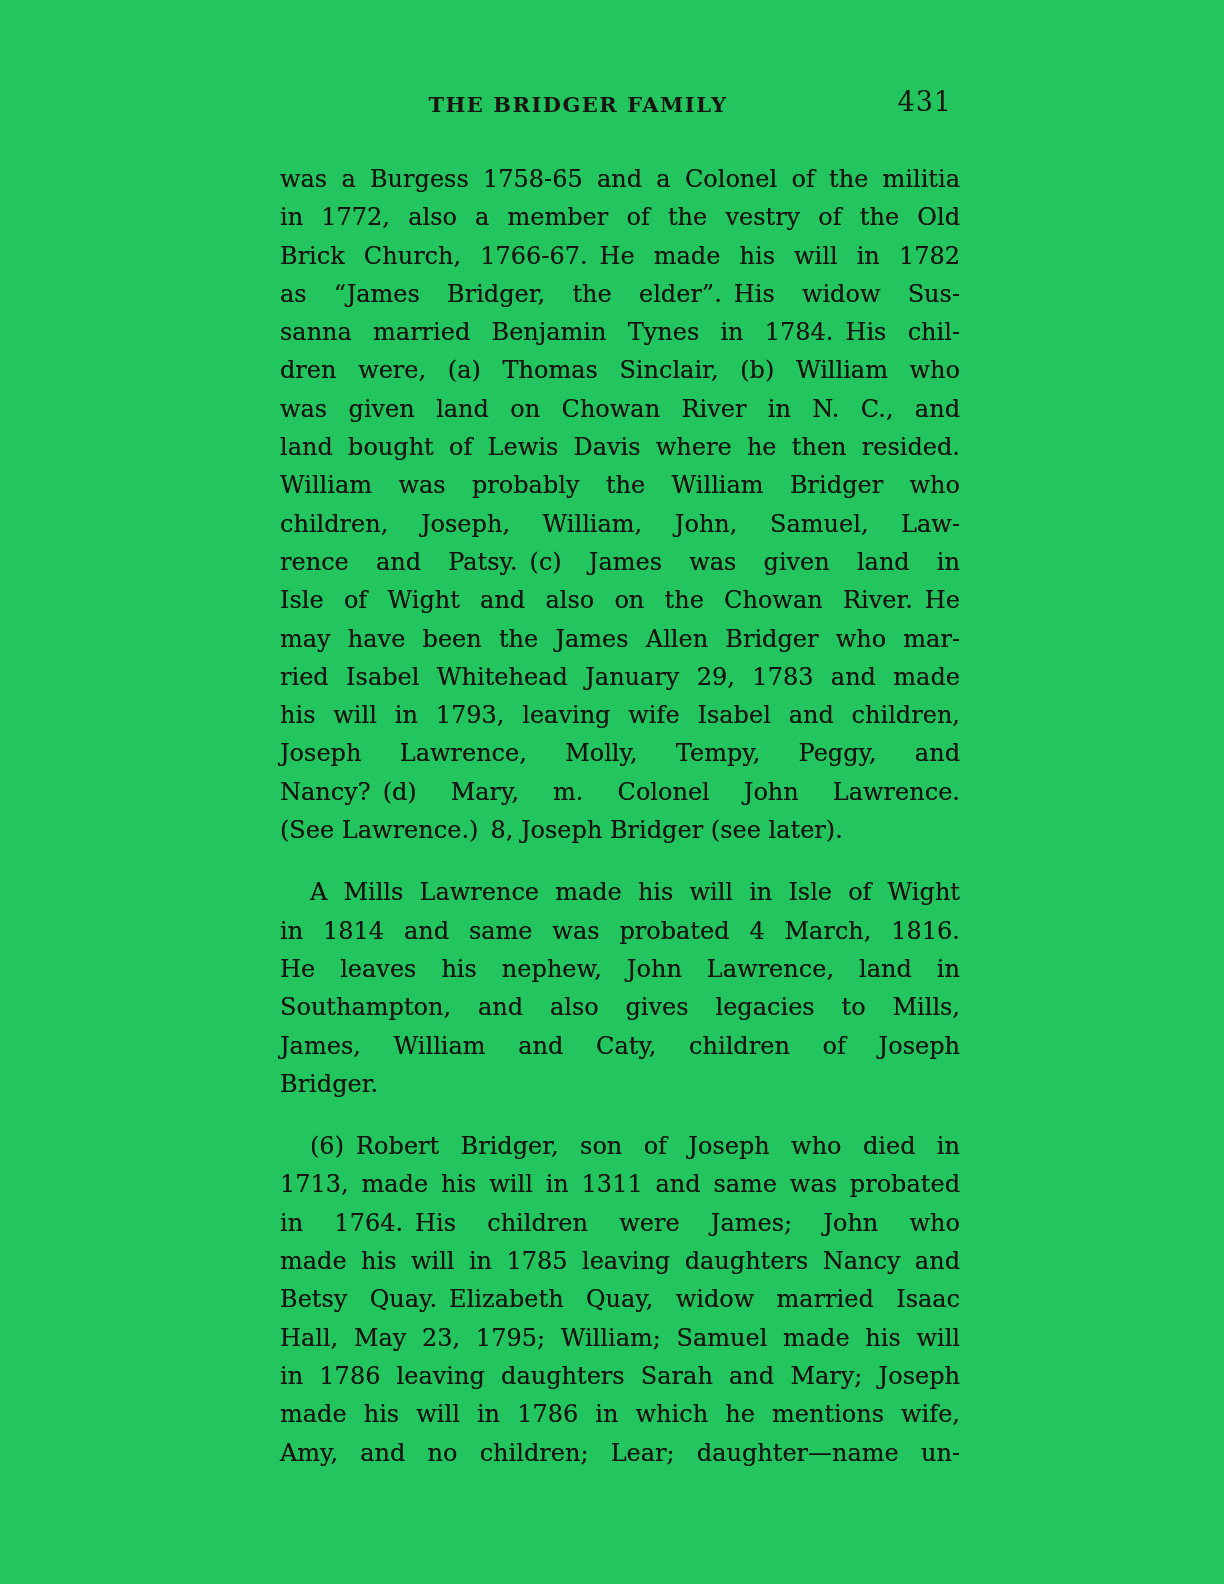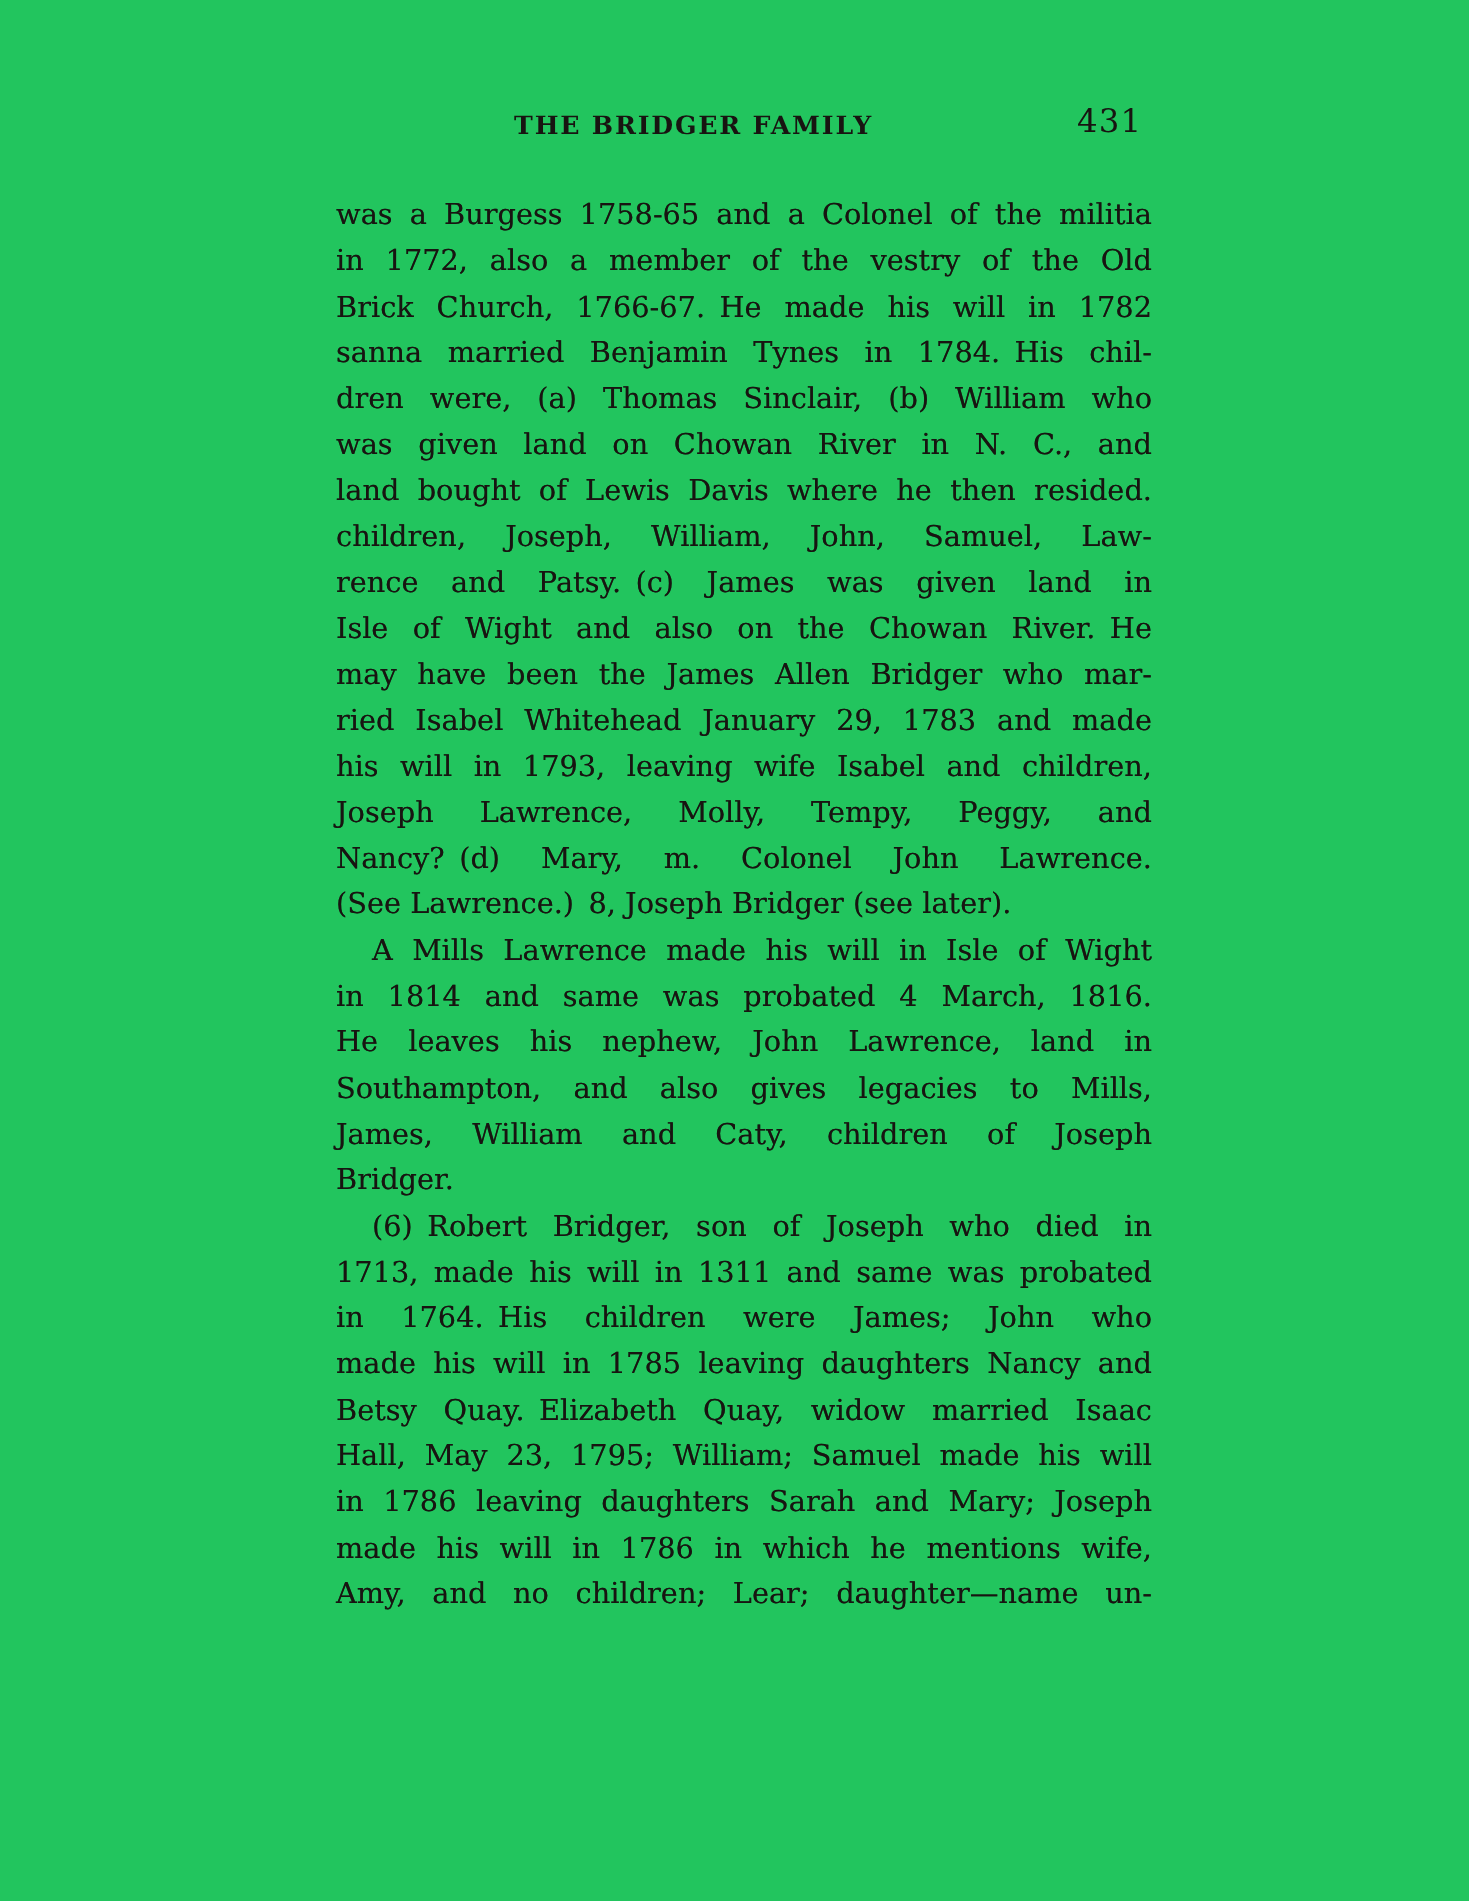--- a/index.html
+++ b/index.html
@@ -52,43 +52,45 @@
     font-size: 24px;
     line-height: 38.3px;
     height: 38.3px;
     text-align: justify;
     text-align-last: justify;
     white-space: normal;
     overflow: visible;
     
     text-shadow: 0 0 0.5px rgba(20,16,12,0.65);
   }
-  .line.indent { text-indent: 30px; }
+  .line.indent { text-indent: 30px; margin-top: 24px; }
   .line.last-left { text-align-last: left; }
 </style>
 </head>
 <body>
 
 <div class="book-page">
 
   <div class="running-head">
     <span class="head-title">THE BRIDGER FAMILY</span>
     <span class="page-number">431</span>
   </div>
 
   <div class="page-body">
 
   <div class="paragraph">
         <div class="line">was a Burgess 1758-65 and a Colonel of the militia</div>
         <div class="line">in 1772, also a member of the vestry of the Old</div>
         <div class="line">Brick Church, 1766-67. He made his will in 1782</div>
+        <div class="line">as “James Bridger, the elder”. His widow Sus-</div>
         <div class="line">sanna married Benjamin Tynes in 1784. His chil-</div>
         <div class="line">dren were, (a) Thomas Sinclair, (b) William who</div>
         <div class="line">was given land on Chowan River in N. C., and</div>
         <div class="line">land bought of Lewis Davis where he then resided.</div>
+        <div class="line">William was probably the William Bridger who</div>
         <div class="line">children, Joseph, William, John, Samuel, Law-</div>
         <div class="line">rence and Patsy. (c) James was given land in</div>
         <div class="line">Isle of Wight and also on the Chowan River. He</div>
         <div class="line">may have been the James Allen Bridger who mar-</div>
         <div class="line">ried Isabel Whitehead January 29, 1783 and made</div>
         <div class="line">his will in 1793, leaving wife Isabel and children,</div>
         <div class="line">Joseph Lawrence, Molly, Tempy, Peggy, and</div>
         <div class="line">Nancy? (d) Mary, m. Colonel John Lawrence.</div>
         <div class="line last-left">(See Lawrence.) 8, Joseph Bridger (see later).</div>
       </div>

